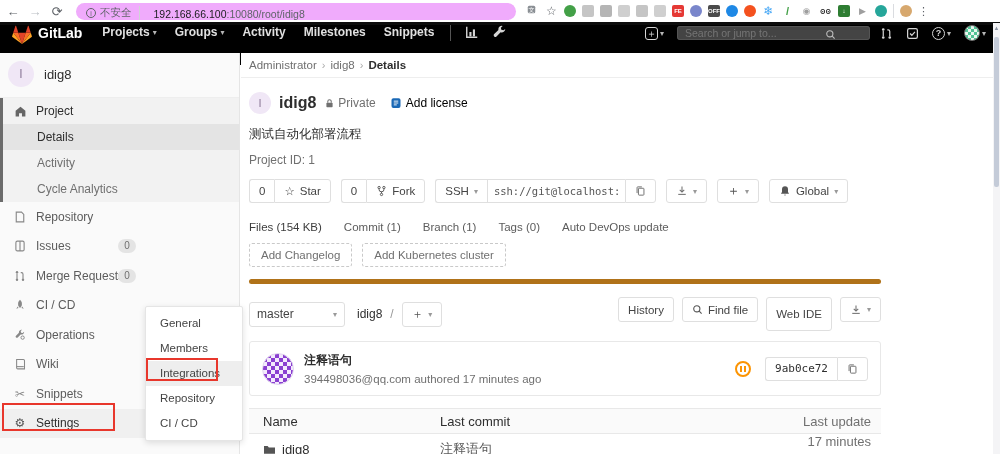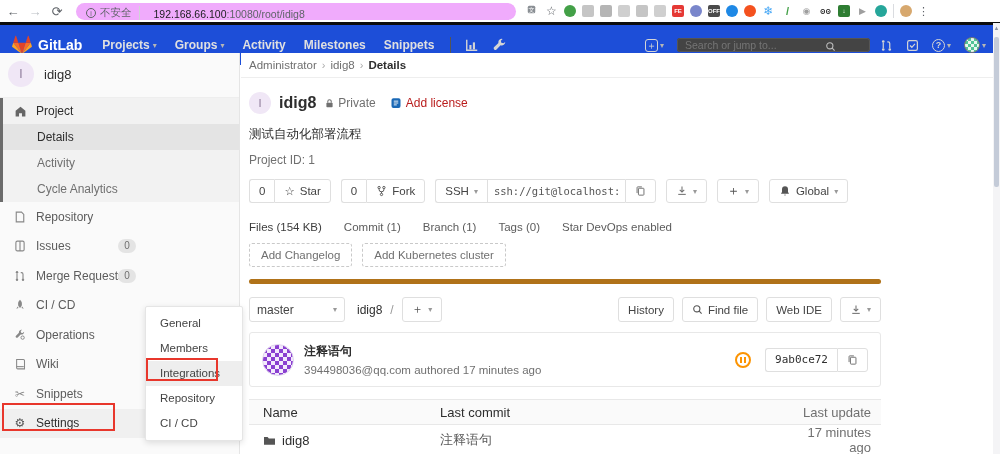--- a/index.html
+++ b/index.html
@@ -23,21 +23,21 @@
   .lbl { color:#fff; font-size:6px; font-weight:bold; display:inline-flex; align-items:center; justify-content:center; }
   .c-green{background:#43a047;} .c-gray1{background:#c5c5c5;} .c-gray2{background:#b5b5b5;} .c-gray3{background:#cfcfcf;}
   .c-fe{background:#e53935;} .c-purple{background:#7986cb;} .c-off{background:#4a4a4a;} .c-blue{background:#1e88e5;}
   .c-orange{background:#f4511e;} .c-snow{color:#42a5f5;font-size:12px;} .c-slash{color:#43a047;font-weight:bold;font-size:11px;}
   .c-shield{color:#9e9e9e;} .c-glass{color:#111;} .c-dl{background:#2e7d32;} .c-play{color:#9e9e9e;} .c-refresh{background:#26a69a;}
   .c-avatar{background:#d7a86e;} .divline{width:1px;height:14px;background:#dadce0;}
   .kebab { color:#5f6368; font-size:11px; letter-spacing:0; }
   .black-strip { position:absolute; left:0; top:22px; width:1000px; height:3px; background:#0c0c0c; }
 
   
-  .gl-nav { position:absolute; left:0; top:25px; width:1000px; height:40px; background:#1d4ed8; display:flex; align-items:center; color:#e6e6e6; }
+  .gl-nav { position:absolute; left:0; top:25px; width:1000px; height:40px; background:#000000; display:flex; align-items:flex-start; color:#e6e6e6; }
   .tanuki { margin-left:12px; display:flex; align-items:center; }
   .brand { color:#fff; font-weight:bold; font-size:14px; margin-left:6px; }
   .gl-links { display:flex; align-items:center; margin-left:20px; gap:18px; }
   .gl-link { color:#e0e0e0; font-size:12px; font-weight:bold; display:flex; align-items:center; gap:3px; }
   .caret::after { content:"▾"; font-size:8px; color:#b5b5b5; }
   .nav-divider { width:1px; height:16px; background:#555; margin:0 14px 0 16px; }
   .gl-iconbtn { color:#d5d5d5; display:flex; align-items:center; margin-right:14px; }
   .gl-right { margin-left:auto; display:flex; align-items:center; gap:13px; margin-right:14px; }
   .plus-box { display:flex; align-items:center; gap:2px; color:#d5d5d5; }
   .plus-sq { width:13px; height:13px; border:1px solid #d5d5d5; border-radius:3px; font-size:10px; line-height:11px; text-align:center; }
@@ -77,21 +77,21 @@
   .mainwrap { position:absolute; left:241px; top:53px; width:752px; height:401px; background:#fff; }
   .breadcrumb { height:25px; display:flex; align-items:center; gap:5px; padding-left:8px; border-bottom:1px solid #eee; color:#707070; font-size:11.5px; }
   .breadcrumb .sep { color:#aaa; font-size:11px; }
   .breadcrumb .current { color:#2e2e2e; font-weight:bold; }
   .content { width:632px; margin-left:8px; }
 
   .proj-head { display:flex; align-items:center; gap:8px; margin-top:14px; }
   .proj-avatar { width:22px; height:22px; border-radius:50%; background:#f0e7f6; color:#8c7a99; text-align:center; line-height:22px; font-size:11px; }
   .proj-name { font-size:16px; font-weight:bold; color:#2e2e2e; }
   .vis { color:#707070; display:flex; align-items:center; gap:3px; }
-  .lic { color:#b91c1c; display:flex; align-items:center; gap:4px; margin-left:6px; }
+  .lic { color:#000000; display:flex; align-items:center; gap:4px; margin-left:6px; }
   .proj-desc { margin-top:12px; font-size:12.5px; color:#2e2e2e; }
   .proj-id { margin-top:10px; color:#707070; }
 
   .btnrow { display:flex; align-items:center; margin-top:12px; gap:10px; }
   .grp { display:flex; }
   .btn { height:24px; display:inline-flex; align-items:center; gap:5px; background:#fff; border:1px solid #dfdfdf; border-radius:3px; padding:0 9px; color:#444; font-size:11.5px; }
   .grp .btn { border-radius:0; border-right-width:0; }
   .grp .btn:first-child { border-radius:3px 0 0 3px; }
   .grp .btn:last-child { border-radius:0 3px 3px 0; border-right-width:1px; }
   .clone-input { height:24px; width:138px; border:1px solid #dfdfdf; border-right:none; padding:0 6px; font-family:"DejaVu Sans Mono",monospace; font-size:10.5px; color:#555; outline:none; background:#fff; }
@@ -443,21 +443,21 @@
           <span>Global</span>
             <span class="mini-caret">▾</span>
           </span>
       </div>
 
       <div class="statrow">
         <span style="color:#3d3d3d;">Files (154 KB)</span>
         <span>Commit (1)</span>
         <span>Branch (1)</span>
         <span>Tags (0)</span>
-        <span>Star DevOps enabled</span>
+        <span>Auto DevOps update</span>
       </div>
 
       <div class="dashrow">
         <span class="dashbtn">Add Changelog</span>
         <span class="dashbtn">Add Kubernetes cluster</span>
       </div>
 
       <div class="langbar"></div>
 
       <div class="treerow">
@@ -473,21 +473,21 @@
           </span>
         <span class="tree-right">
           <span class="btn" style="height:25px;">History</span>
           <span class="btn" style="height:25px;">
             <svg width="11" height="11" viewBox="0 0 16 16">
                 <circle cx="7" cy="7" r="4.5" fill="none" stroke="#555" stroke-width="1.6"></circle>
                 <path d="M10.5 10.5L14 14" stroke="#555" stroke-width="1.6"></path>
               </svg>
             <span>Find file</span>
             </span>
-          <span class="btn" style="height:25px;">Web IDE</span>
+          <span class="btn" style="height:34px;">Web IDE</span>
           <span class="btn" style="height:25px;">
             <svg width="12" height="12" viewBox="0 0 16 16">
                 <path d="M8 2v7M5 6.5L8 9.5l3-3" stroke="#707070" stroke-width="1.4" fill="none"></path>
                 <path d="M3 12.5h10" stroke="#707070" stroke-width="1.4"></path>
               </svg>
             <span class="mini-caret">▾</span>
             </span>
         </span>
       </div>
 

